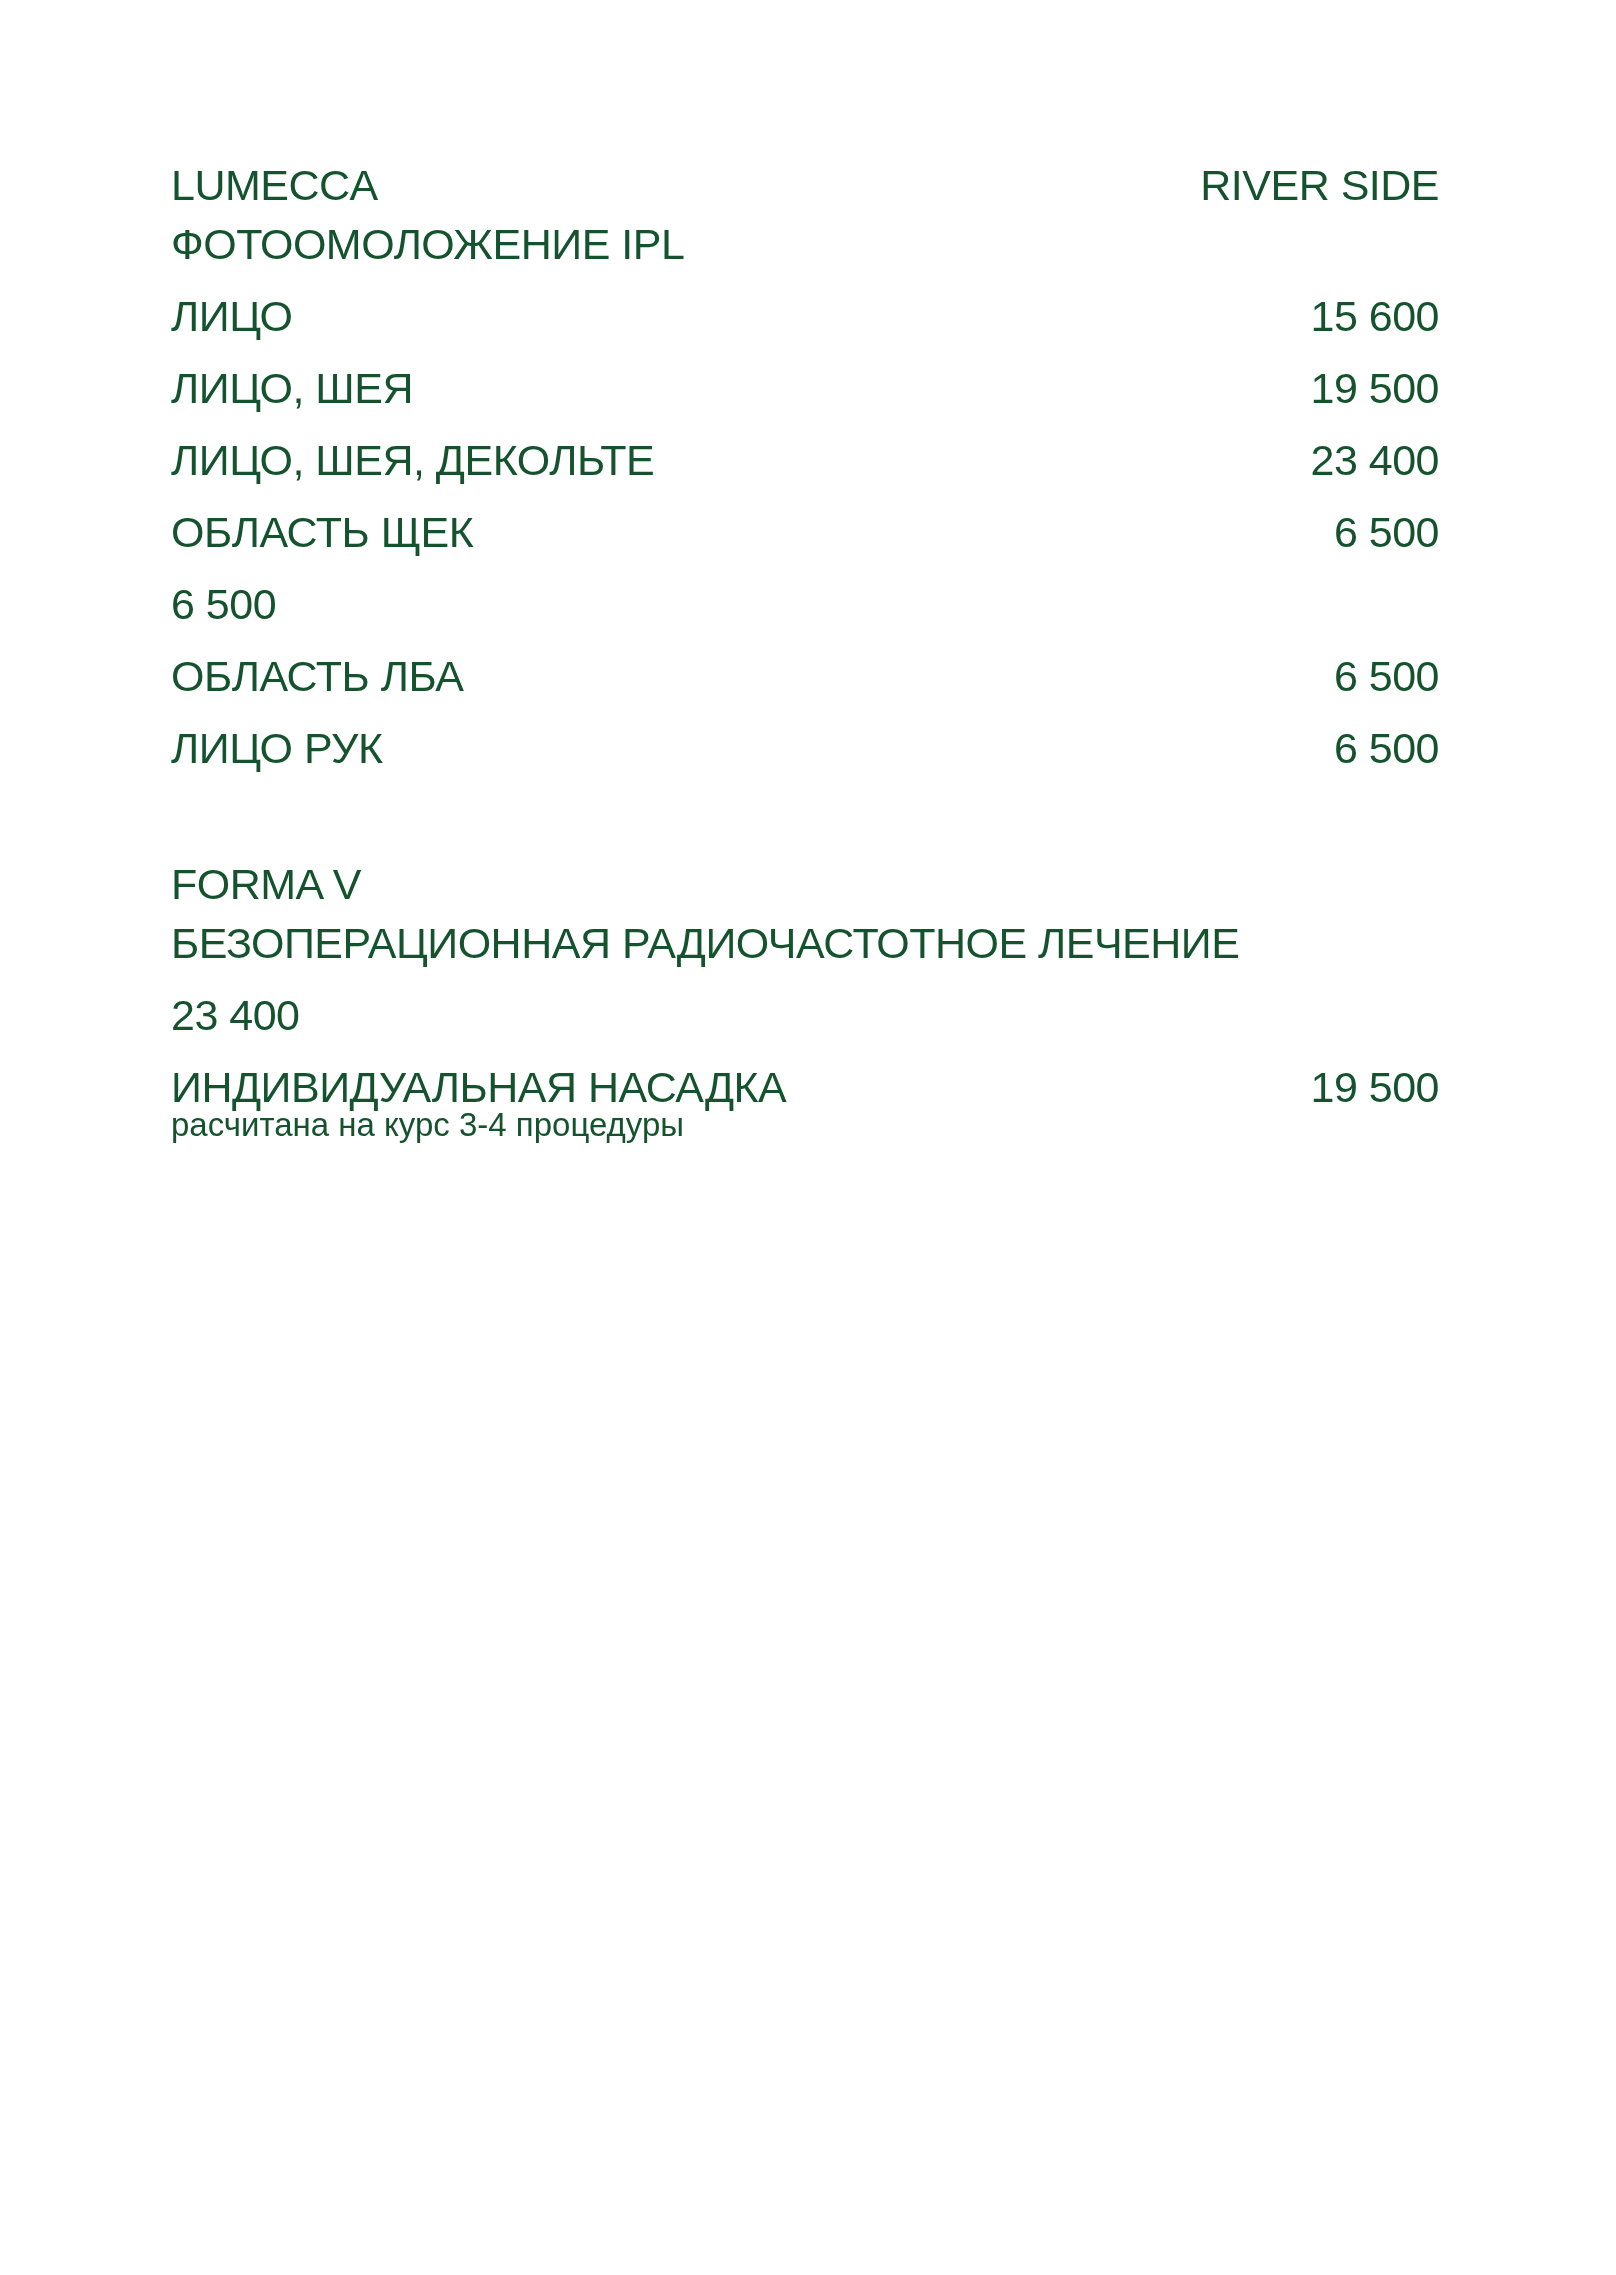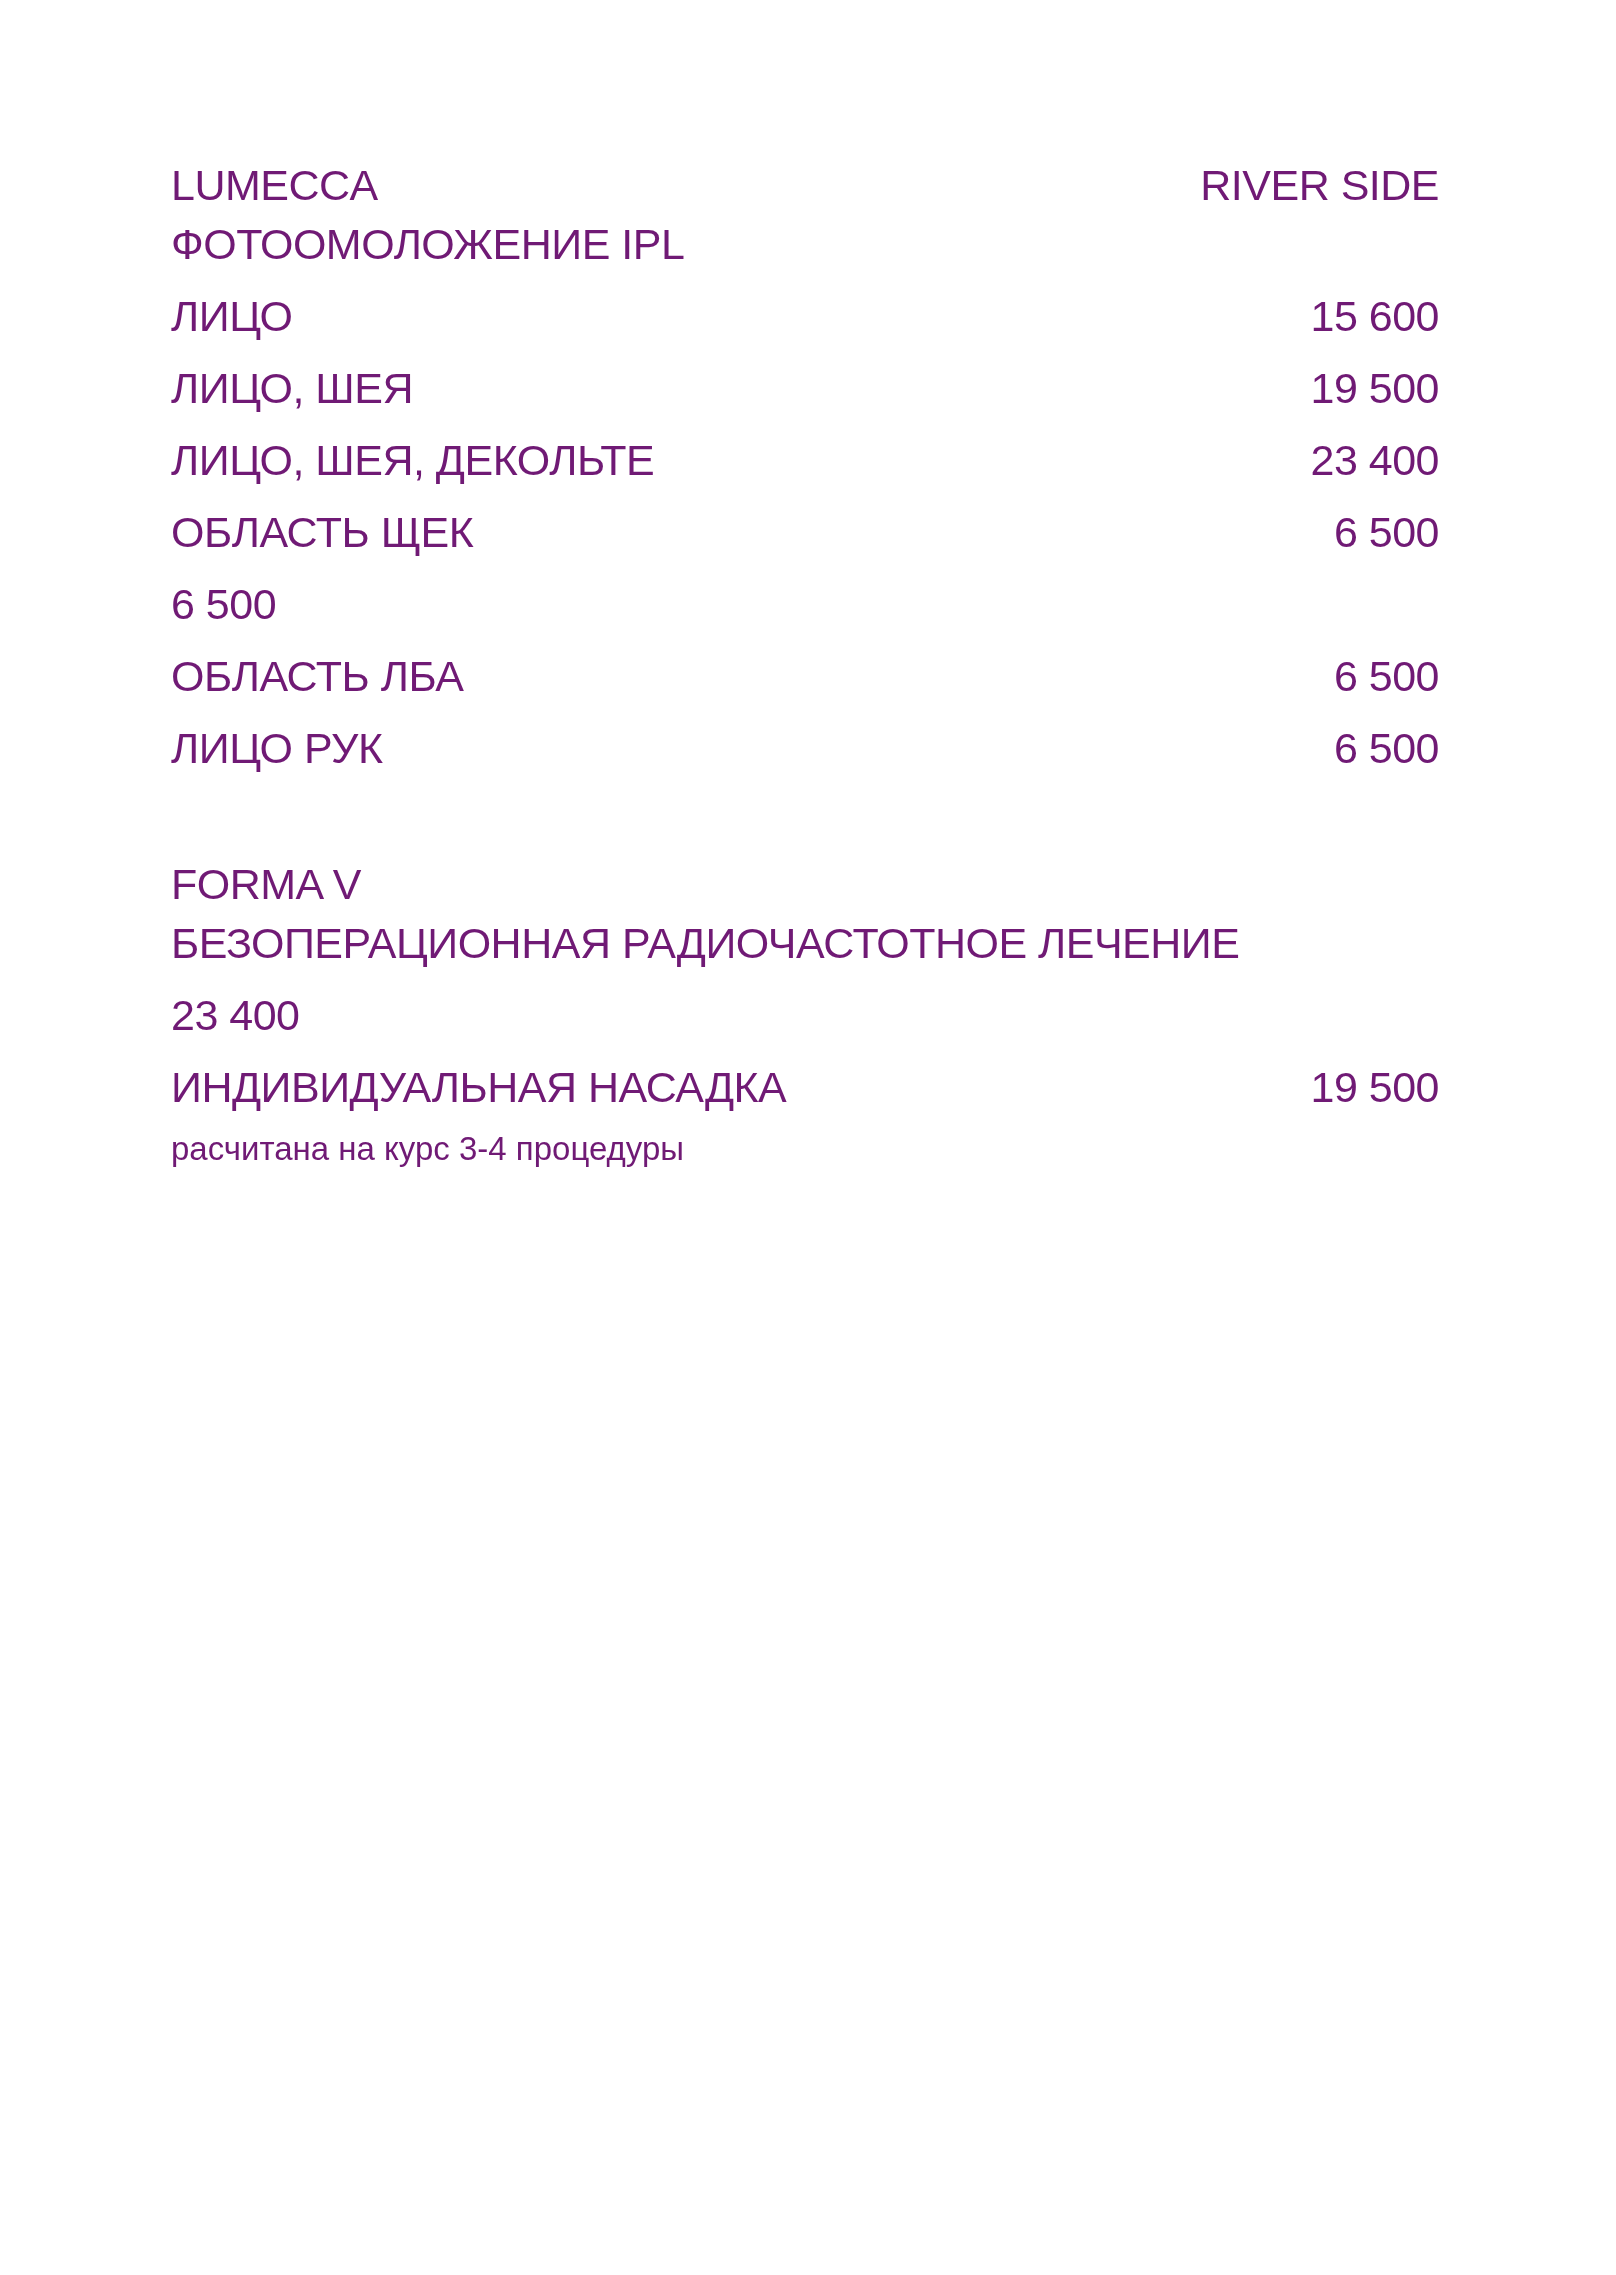--- a/index.html
+++ b/index.html
@@ -7,21 +7,21 @@
     padding: 0;
     background: #ffffff;
   }
   .page {
     position: relative;
     width: 1613px;
     height: 2275px;
     background: #ffffff;
     overflow: hidden;
     font-family: "Liberation Sans", "DejaVu Sans", sans-serif;
-    color: #701a75;
+    color: #14532d;
   }
   .content {
     position: absolute;
     left: 171px;
     right: 174px;
     top: 164px;
   }
   .row {
     display: flex;
     justify-content: space-between;
@@ -34,21 +34,20 @@
   }
   .row.title-row {
     height: 59px;
   }
   .section--second {
     margin-top: 64px;
   }
   .label-stack {
     display: flex;
     flex-direction: column;
-    gap: 24px;
   }
   .note {
     font-size: 33px;
     line-height: 32px;
     letter-spacing: 0;
   }
   .price {
     text-align: right;
   }
 </style>

